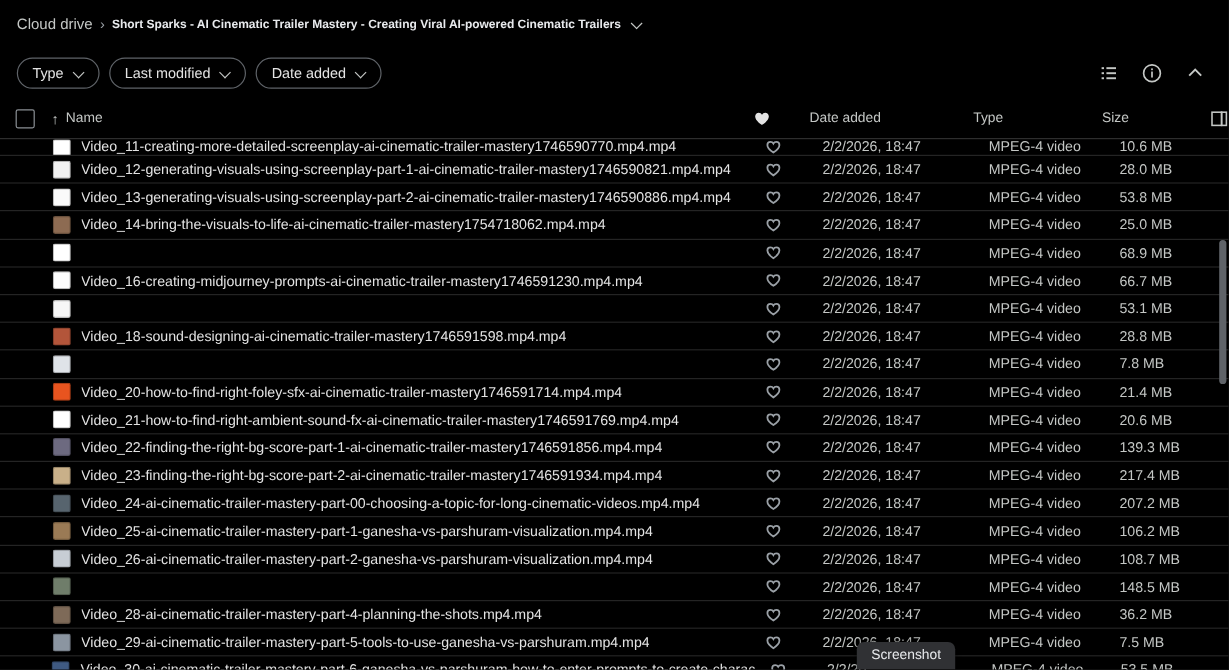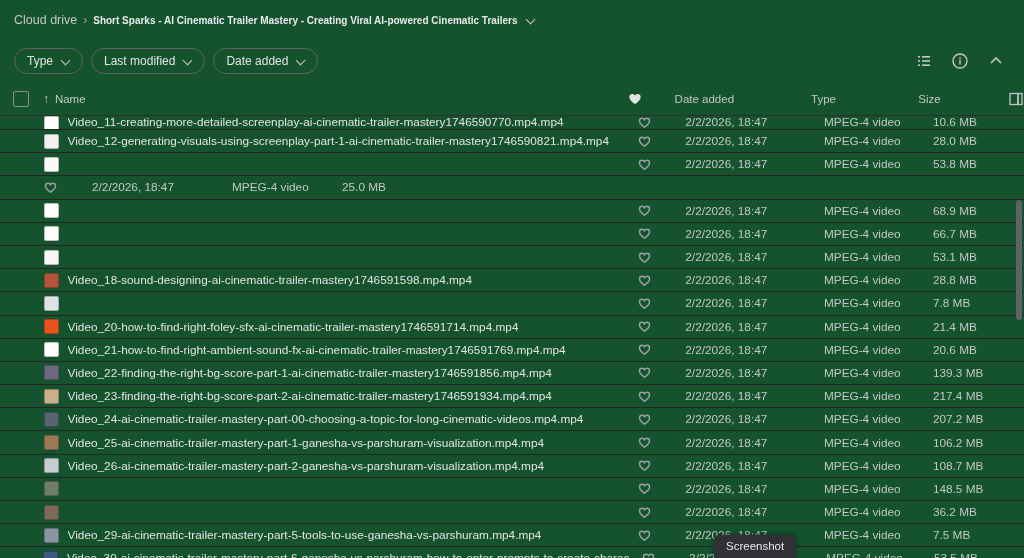--- a/index.html
+++ b/index.html
@@ -4,21 +4,21 @@
 <style>
   * { box-sizing: border-box; }
   html, body {
     margin: 0; padding: 0;
     width: 1024px; height: 558px;
     background: #1b1b1b;
     color: #e3e3e3;
     font-family: "Liberation Sans", sans-serif;
     overflow: hidden;
   }
-  .app { width: 1024px; height: 558px; position: relative; background: #14532d; }
+  .app { width: 1024px; height: 558px; position: relative; background: #000000; }
 
   
   .breadcrumb {
     height: 40px;
     display: flex;
     align-items: center;
     padding: 0 14px;
     gap: 6px;
     font-size: 12.5px;
   }
@@ -284,33 +284,38 @@
           </div>
           <div class="col-date cell-muted">2/2/2026, 18:47</div>
           <div class="col-type cell-muted">MPEG-4 video</div>
           <div class="col-size cell-muted">28.0 MB</div>
           <div class="col-end"></div>
         </div>
         <div class="row">
           <div class="cb-cell"></div>
           <div class="col-name">
             <span class="fthumb" style="background: rgb(250, 250, 250);"></span>
+            <span class="fname">Video_13-generating-visuals-using-screenplay-part-2-ai-cinematic-trailer-mastery1746590886.mp4.mp4</span>
           </div>
           <div class="col-heart">
             <svg width="13" height="13" viewBox="0 0 14 14">
               <path d="M7 12C7 12 1.6 8.6 1.6 5.2 1.6 3.6 2.9 2.4 4.4 2.4 5.5 2.4 6.5 3 7 3.9 7.5 3 8.5 2.4 9.6 2.4 11.1 2.4 12.4 3.6 12.4 5.2 12.4 8.6 7 12 7 12Z"></path>
             </svg>
           </div>
           <div class="col-date cell-muted">2/2/2026, 18:47</div>
           <div class="col-type cell-muted">MPEG-4 video</div>
           <div class="col-size cell-muted">53.8 MB</div>
           <div class="col-end"></div>
         </div>
         <div class="row">
           <div class="cb-cell"></div>
+          <div class="col-name">
+            <span class="fthumb" style="background: rgb(141, 107, 82);"></span>
+            <span class="fname">Video_14-bring-the-visuals-to-life-ai-cinematic-trailer-mastery1754718062.mp4.mp4</span>
+          </div>
           <div class="col-heart">
             <svg width="13" height="13" viewBox="0 0 14 14">
               <path d="M7 12C7 12 1.6 8.6 1.6 5.2 1.6 3.6 2.9 2.4 4.4 2.4 5.5 2.4 6.5 3 7 3.9 7.5 3 8.5 2.4 9.6 2.4 11.1 2.4 12.4 3.6 12.4 5.2 12.4 8.6 7 12 7 12Z"></path>
             </svg>
           </div>
           <div class="col-date cell-muted">2/2/2026, 18:47</div>
           <div class="col-type cell-muted">MPEG-4 video</div>
           <div class="col-size cell-muted">25.0 MB</div>
           <div class="col-end"></div>
         </div>
@@ -326,20 +331,21 @@
           </div>
           <div class="col-date cell-muted">2/2/2026, 18:47</div>
           <div class="col-type cell-muted">MPEG-4 video</div>
           <div class="col-size cell-muted">68.9 MB</div>
           <div class="col-end"></div>
         </div>
         <div class="row">
           <div class="cb-cell"></div>
           <div class="col-name">
             <span class="fthumb" style="background: rgb(253, 253, 253);"></span>
+            <span class="fname">Video_16-creating-midjourney-prompts-ai-cinematic-trailer-mastery1746591230.mp4.mp4</span>
           </div>
           <div class="col-heart">
             <svg width="13" height="13" viewBox="0 0 14 14">
               <path d="M7 12C7 12 1.6 8.6 1.6 5.2 1.6 3.6 2.9 2.4 4.4 2.4 5.5 2.4 6.5 3 7 3.9 7.5 3 8.5 2.4 9.6 2.4 11.1 2.4 12.4 3.6 12.4 5.2 12.4 8.6 7 12 7 12Z"></path>
             </svg>
           </div>
           <div class="col-date cell-muted">2/2/2026, 18:47</div>
           <div class="col-type cell-muted">MPEG-4 video</div>
           <div class="col-size cell-muted">66.7 MB</div>
           <div class="col-end"></div>
@@ -514,20 +520,21 @@
           </div>
           <div class="col-date cell-muted">2/2/2026, 18:47</div>
           <div class="col-type cell-muted">MPEG-4 video</div>
           <div class="col-size cell-muted">148.5 MB</div>
           <div class="col-end"></div>
         </div>
         <div class="row">
           <div class="cb-cell"></div>
           <div class="col-name">
             <span class="fthumb" style="background: rgb(126, 106, 88);"></span>
+            <span class="fname">Video_28-ai-cinematic-trailer-mastery-part-4-planning-the-shots.mp4.mp4</span>
           </div>
           <div class="col-heart">
             <svg width="13" height="13" viewBox="0 0 14 14">
               <path d="M7 12C7 12 1.6 8.6 1.6 5.2 1.6 3.6 2.9 2.4 4.4 2.4 5.5 2.4 6.5 3 7 3.9 7.5 3 8.5 2.4 9.6 2.4 11.1 2.4 12.4 3.6 12.4 5.2 12.4 8.6 7 12 7 12Z"></path>
             </svg>
           </div>
           <div class="col-date cell-muted">2/2/2026, 18:47</div>
           <div class="col-type cell-muted">MPEG-4 video</div>
           <div class="col-size cell-muted">36.2 MB</div>
           <div class="col-end"></div>

